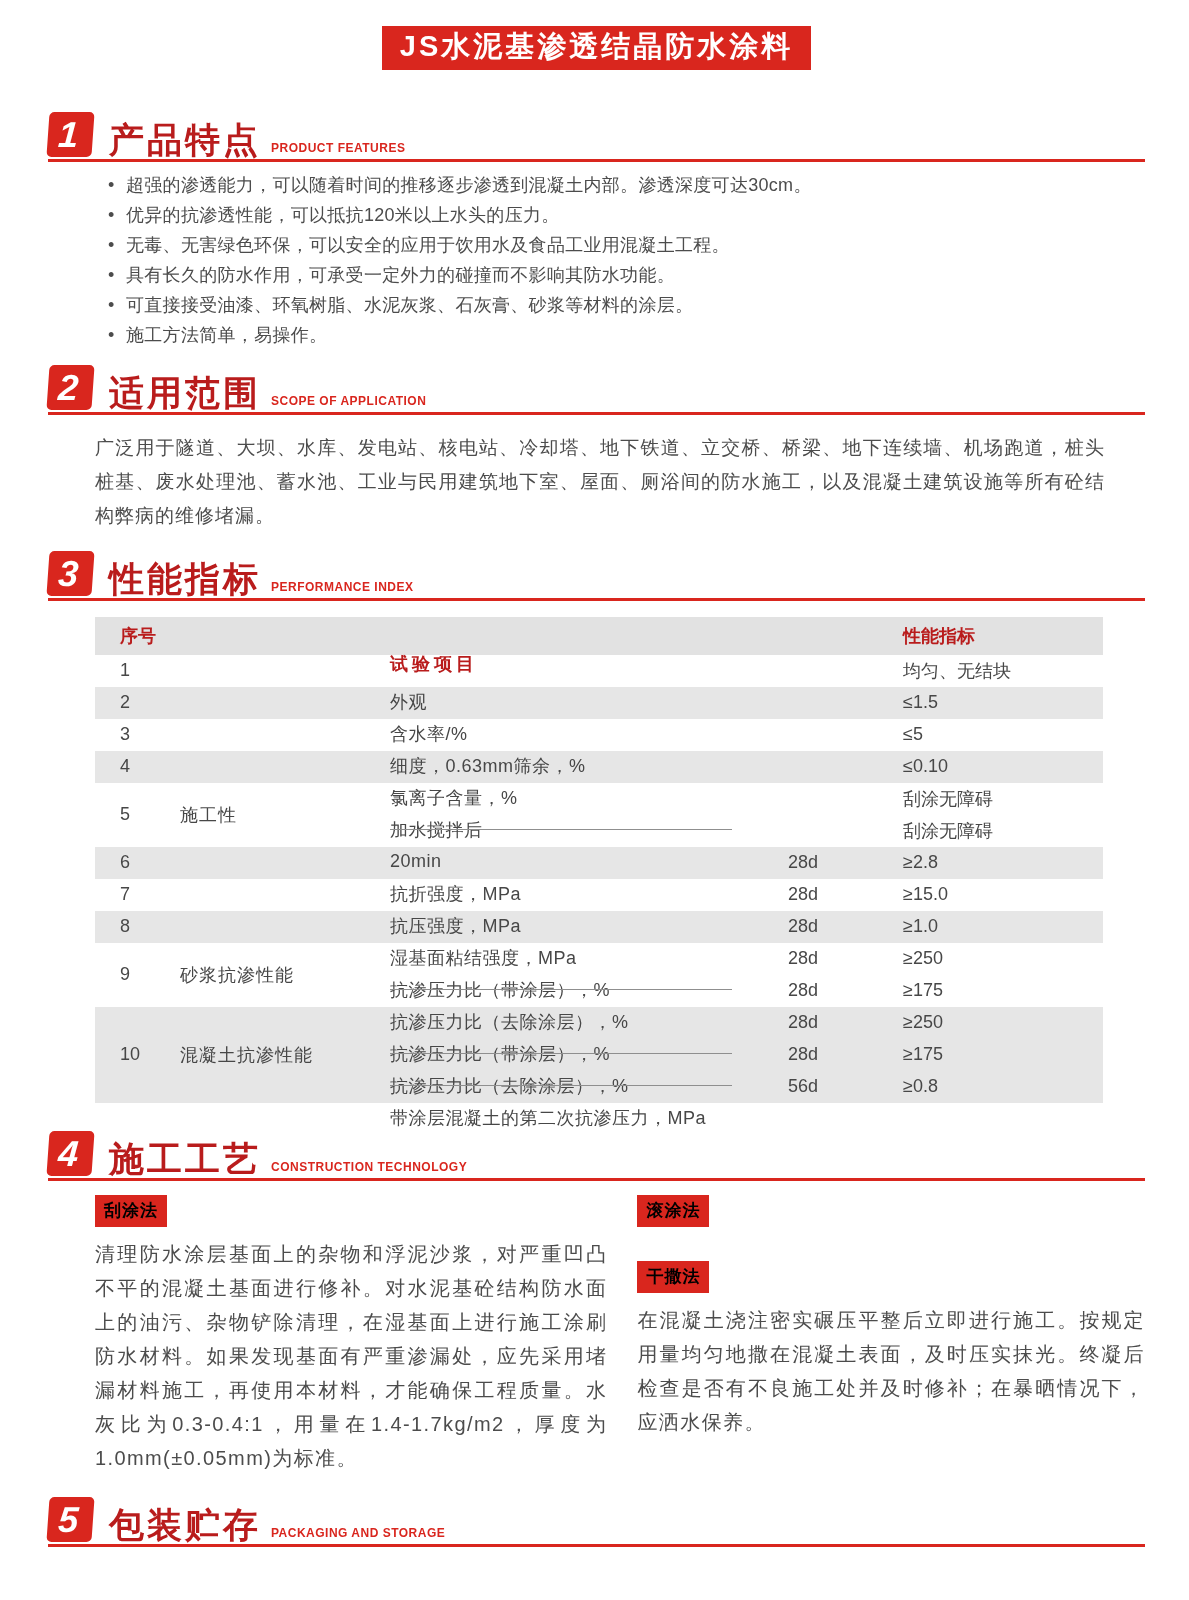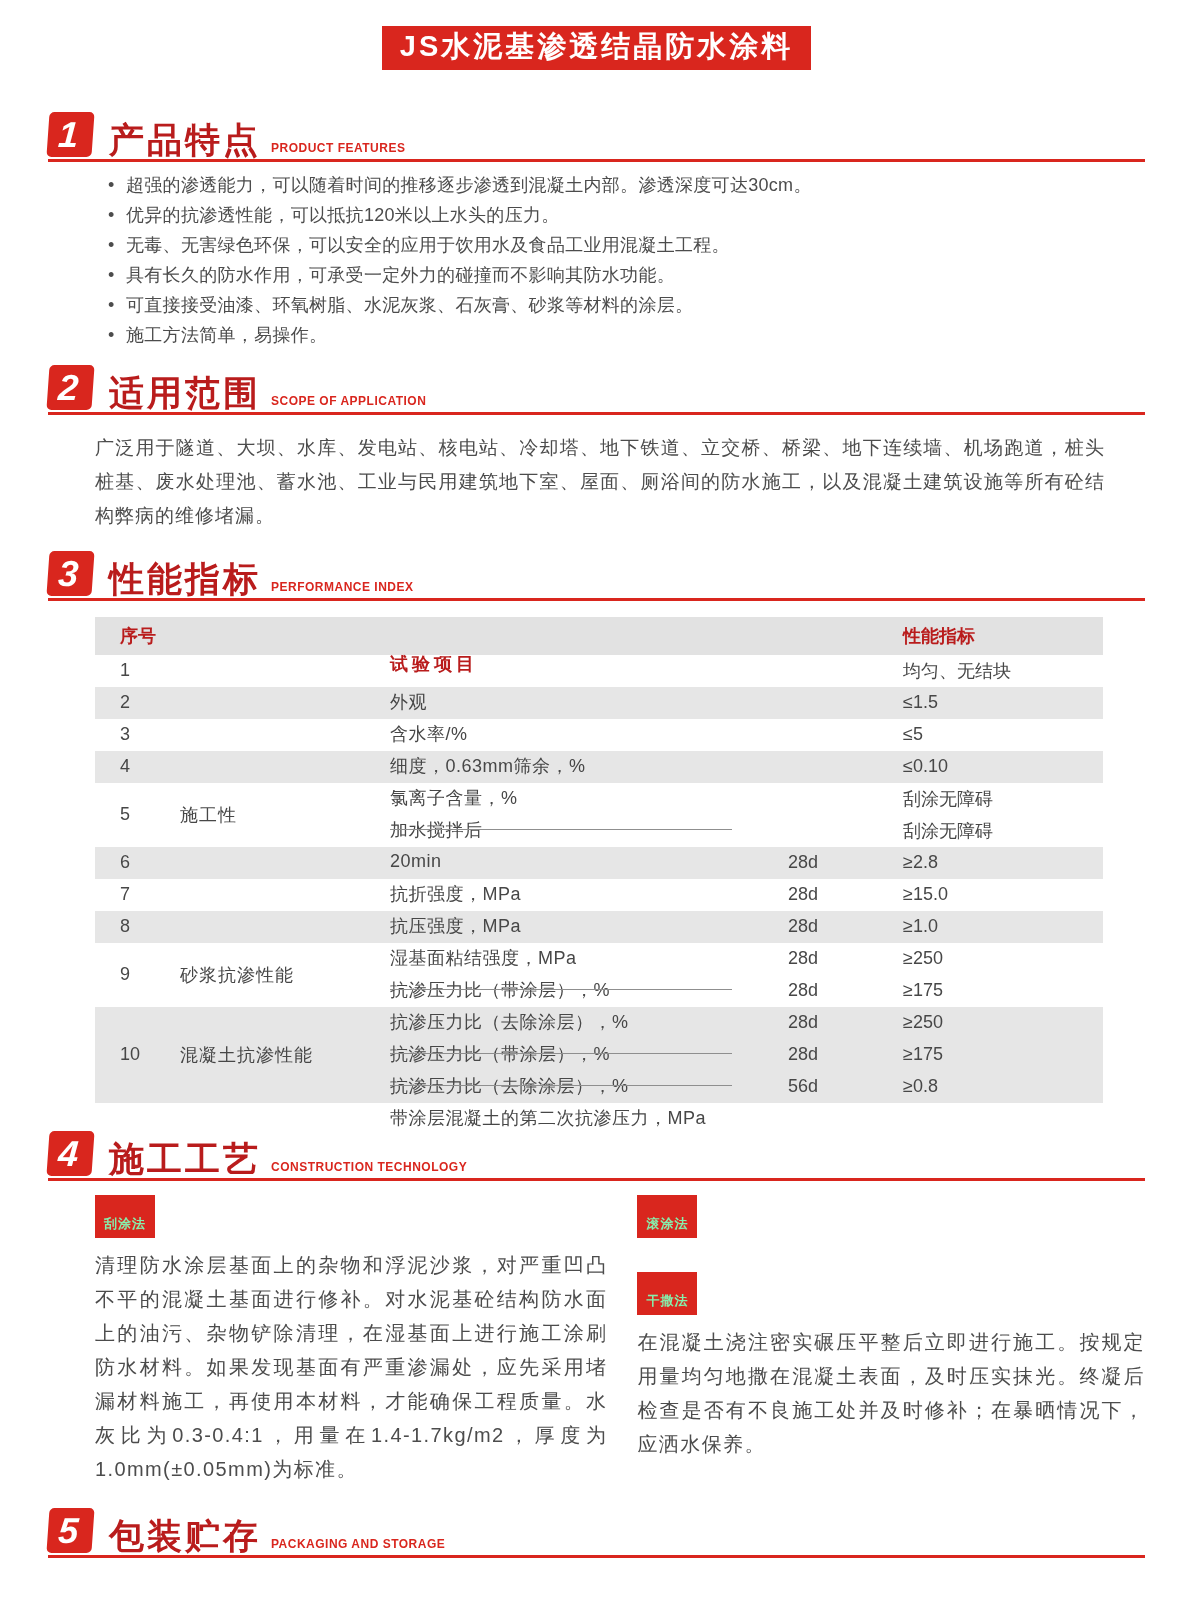--- a/index.html
+++ b/index.html
@@ -68,22 +68,22 @@
     content: ""; position: absolute; left: 0; bottom: 0; width: 86%;
     border-bottom: 1.5px solid #8f8f8f;
   }
   .prow.head .c-item { letter-spacing: 4px; }
 
   
   .construction { display: flex; margin: 14px 0 0 47px; }
   .col-left  { width: 520px; }
   .col-right { width: 515px; margin-left: 30px; }
   .method-label {
-    display: table; background: #d9261e; color: #86efac;
-    font-size: 13px; font-weight: bold; padding: 20px 9px 5px 9px; letter-spacing: 1px;
+    display: table; background: #d9261e; color: #000000;
+    font-size: 17px; font-weight: bold; padding: 4px 9px 5px 9px; letter-spacing: 1px;
   }
   .method-text {
     margin-top: 10px; font-size: 20px; line-height: 34px;
     letter-spacing: 1.4px; text-align: justify; color: #4c4c4c;
   }
   .roll-gap { height: 34px; }
 
   
   .mt-s1 { margin-top: 42px; }
   .mt-s2 { margin-top: 20px; }

